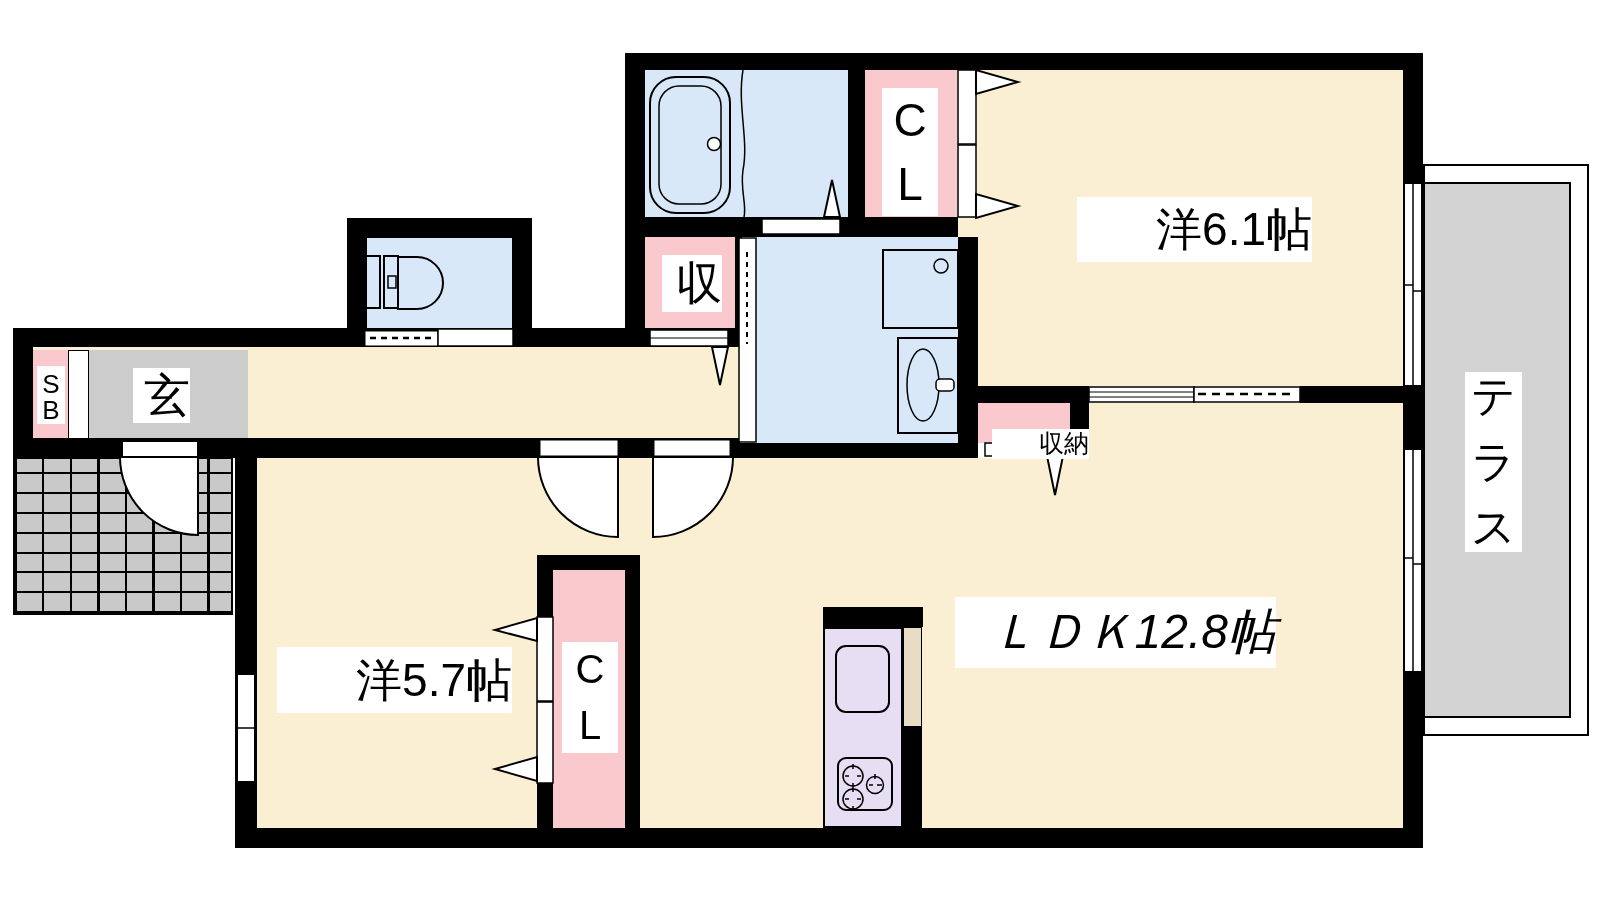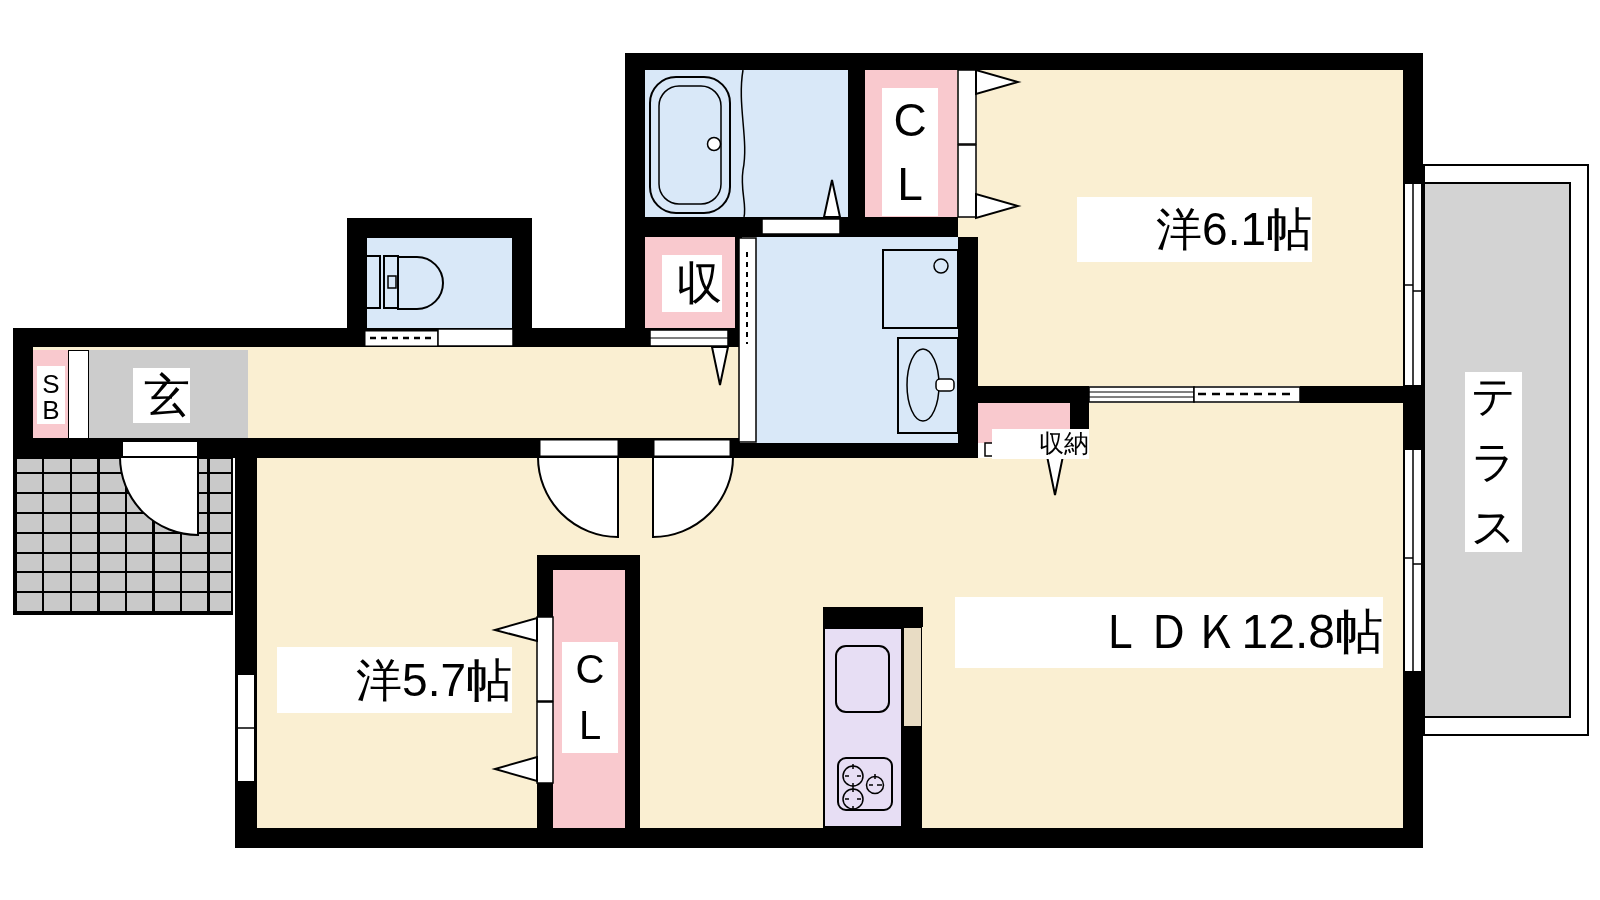--- a/index.html
+++ b/index.html
@@ -204,21 +204,21 @@
       <line x1="857" y1="799" x2="861" y2="799" stroke="#000" stroke-width="1.5"></line>
     </g>
   </svg>
 
   <div class="lbl" style="left:1077px;top:197px;width:235px;height:65px;font-size:46px;">
     <span>洋6.1帖</span>
   </div>
   <div class="lbl" style="left:277px;top:647px;width:235px;height:66px;font-size:46px;">
     <span>洋5.7帖</span>
   </div>
-  <div class="lbl" style="left:955px;top:597px;width:428px;height:71px;font-size:48px;">
+  <div class="lbl" style="left:955px;top:597px;width:321px;height:71px;font-size:48px;font-style:italic;">
     <span>ＬＤＫ12.8帖</span>
   </div>
   <div class="lbl col" style="left:1465px;top:372px;width:57px;height:176px;font-size:44px;justify-content:space-between;padding:2px 0;">
     <span>テ</span>
     <span>ラ</span>
     <span>ス</span>
   </div>
   <div class="lbl" style="left:133px;top:368px;width:57px;height:55px;font-size:46px;">
     <span>玄</span>
   </div>

